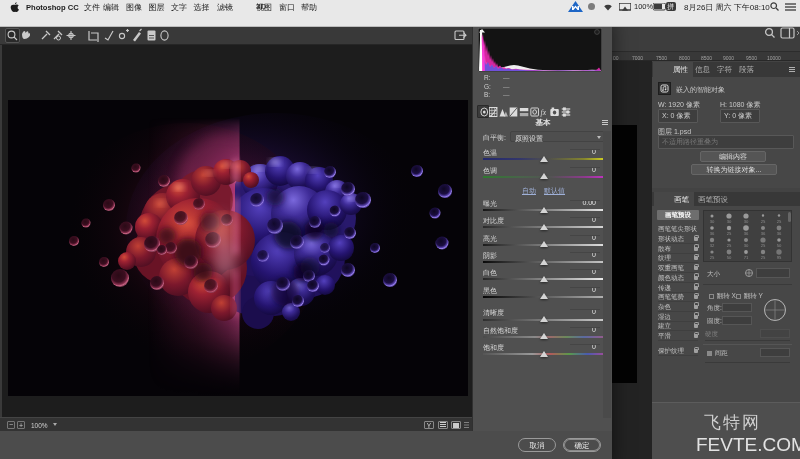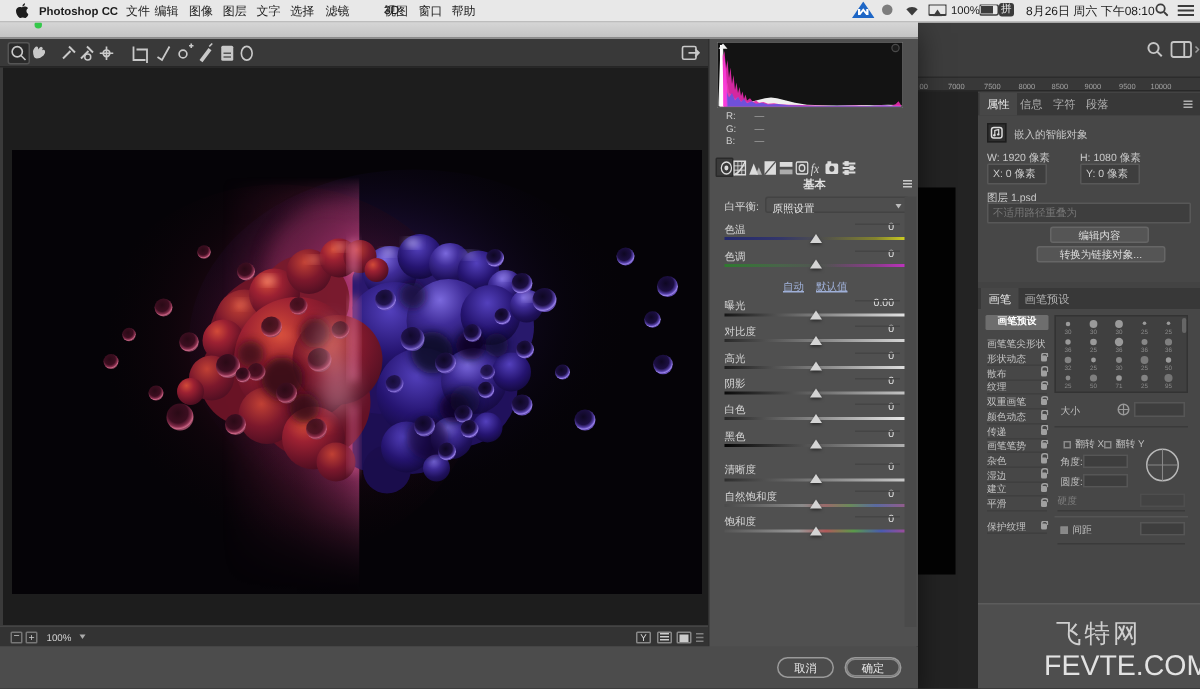--- a/index.html
+++ b/index.html
@@ -1,32 +1,32 @@
 <!DOCTYPE html>
 <html><head><meta charset="utf-8">
 <style>
 *{margin:0;padding:0;box-sizing:border-box}
 html,body{width:800px;height:459px;overflow:hidden;background:#242424;
  font-family:"Liberation Sans",sans-serif;-webkit-font-smoothing:antialiased}
 .abs{position:absolute}
 body{position:relative}
 
-#menubar{left:0;top:0;width:800px;height:15px;background:#e8e8e8;border-bottom:1px solid #bdbdbd;
+#menubar{left:0;top:0;width:800px;height:27px;background:#e8e8e8;border-bottom:1px solid #bdbdbd;
  font-size:8px;color:#1c1c1c;z-index:50}
 #menubar .it{position:absolute;top:2px;white-space:nowrap}
 
 #optbar{left:604px;top:13px;width:196px;height:39px;background:#3d3d3d;border-bottom:1px solid #2c2c2c}
 #ruler{left:604px;top:52px;width:196px;height:9px;background:#383838;border-bottom:1px solid #282828;
  color:#a2a2a2;font-size:5px}
 #canvasbg{left:604px;top:61px;width:50px;height:398px;background:#232323}
 #artboard{left:612px;top:125px;width:25px;height:258px;background:#030303}
 #panels{left:652px;top:61px;width:148px;height:398px;background:#434343}
 
 #ptabs{left:652px;top:62px;width:148px;height:15px;background:#383838}
-.ptab{position:absolute;top:0;height:15px;font-size:7.5px;color:#b0b0b0;padding:3px 5px 0 5px}
+.ptab{position:absolute;top:0;height:15px;font-size:7.5px;color:#b0b0b0;padding:3px 5px 0 20px}
 .ptab.on{background:#474747;color:#e8e8e8}
 #pbody{left:652px;top:77px;width:148px;height:111px;background:#474747;font-size:7px;color:#c9c9c9}
 .pbtn{position:absolute;background:#555;border:1px solid #666;border-radius:2px;color:#dedede;
  font-size:7px;text-align:center}
 .pbox{position:absolute;background:#3e3e3e;border:1px solid #585858;border-radius:1px;color:#cccccc;
  font-size:7px;padding:1px 3px}
 
 #btabs{left:652px;top:192px;width:148px;height:14px;background:#383838}
 #bbody{left:652px;top:206px;width:148px;height:196px;background:#474747;font-size:6.5px;color:#bbb}
 .bitem{position:absolute;left:6px;width:40px;height:9px;color:#c2c2c2;border-bottom:1px solid #3f3f3f;font-size:6.5px}

